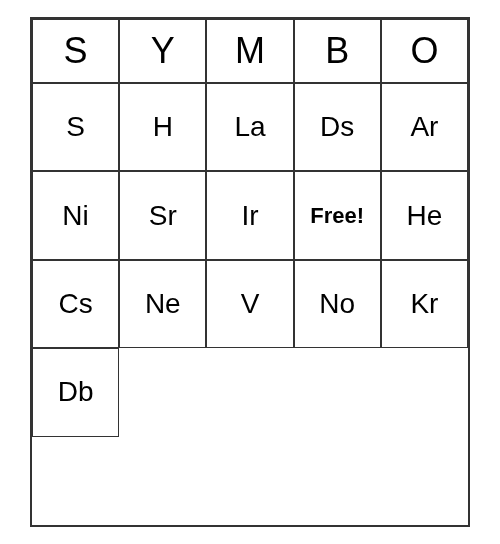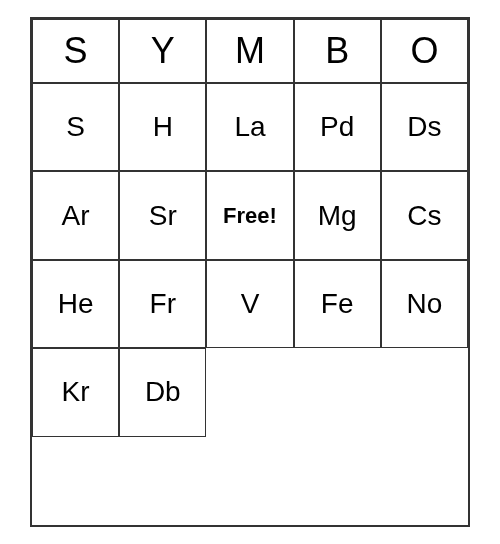--- a/index.html
+++ b/index.html
@@ -61,31 +61,30 @@
 
   <div class="header-cell">S</div>
   <div class="header-cell">Y</div>
   <div class="header-cell">M</div>
   <div class="header-cell">B</div>
   <div class="header-cell">O</div>
 
   <div class="cell">S</div>
   <div class="cell">H</div>
   <div class="cell">La</div>
-  <div class="cell">Pd</div>
 
   <div class="cell">Ds</div>
   <div class="cell">Ar</div>
+  <div class="cell">Ni</div>
   <div class="cell">Sr</div>
+  <div class="cell">Ir</div>
 
   <div class="cell free-cell">Free!</div>
-  <div class="cell">Mg</div>
 
+  <div class="cell">He</div>
   <div class="cell">Cs</div>
-  <div class="cell">He</div>
-  <div class="cell">Fr</div>
+  <div class="cell">Ne</div>
   <div class="cell">V</div>
 
-  <div class="cell">Fe</div>
   <div class="cell">No</div>
   <div class="cell">Kr</div>
   <div class="cell">Db</div>
 </div>
 
 </body></html>

